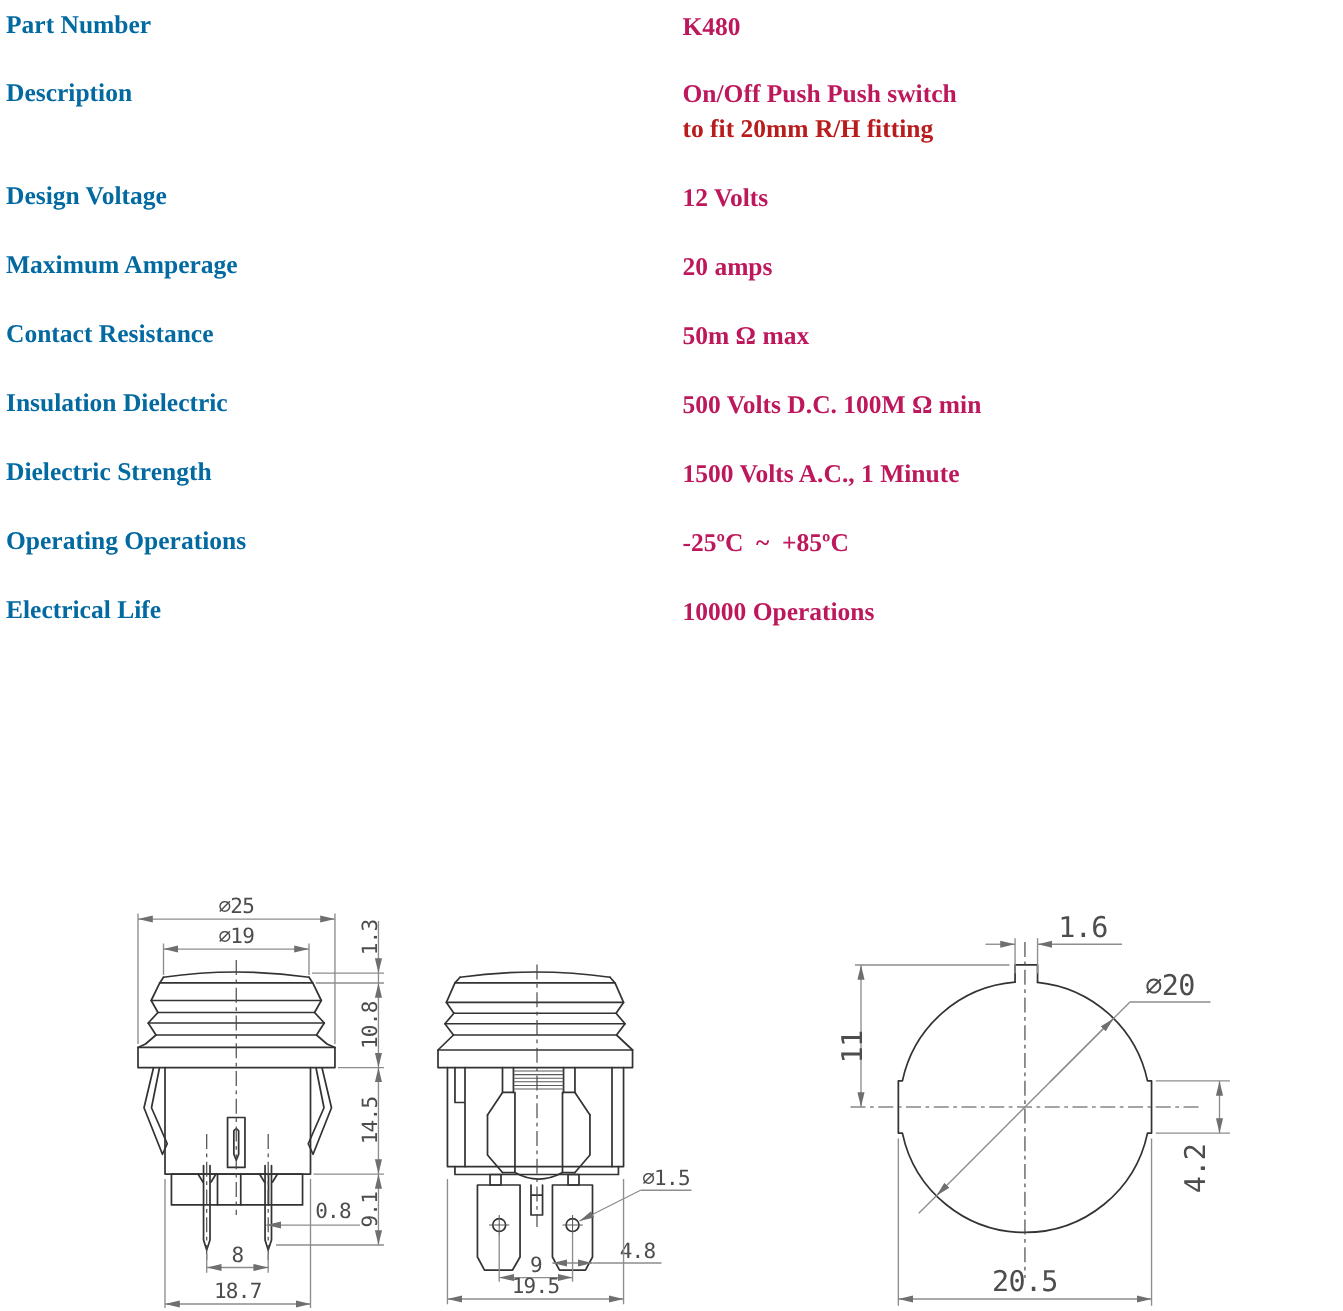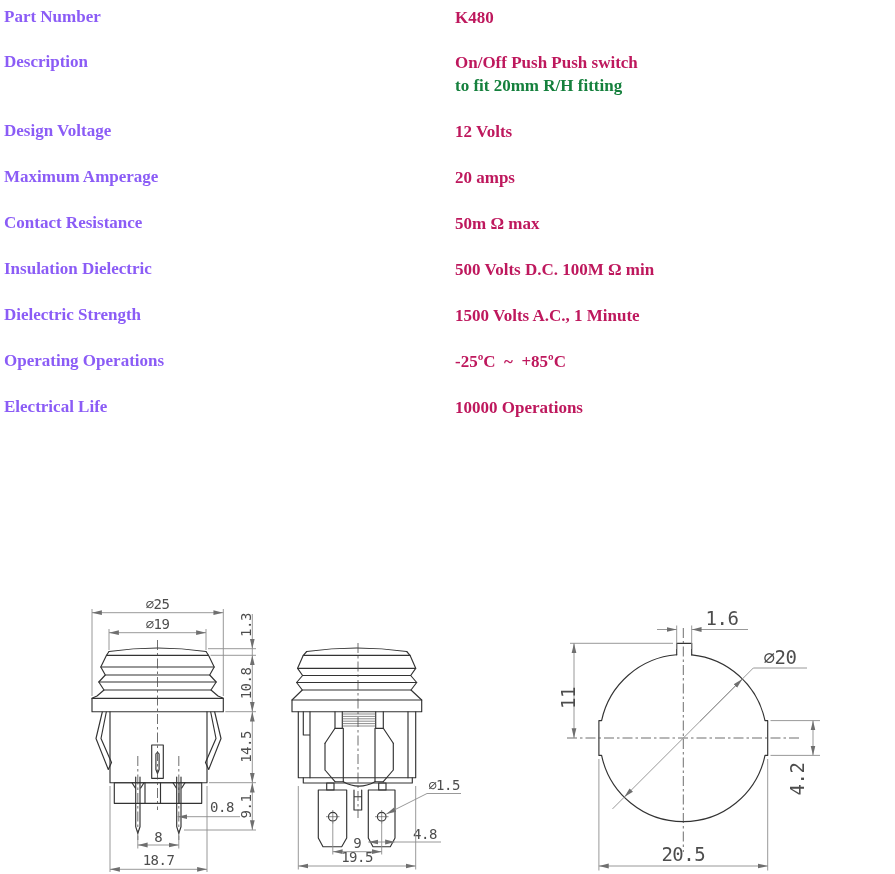--- a/index.html
+++ b/index.html
@@ -1,24 +1,24 @@
 <!DOCTYPE html>
 <html><head>
 <meta charset="utf-8">
 <style>
   html,body{margin:0;padding:0;background:#ffffff;}
   body{width:895px;height:874px;position:relative;overflow:hidden;
        font-family:"Liberation Serif",serif;}
   .spec-row{position:absolute;left:0;width:895px;}
   .spec-label{position:absolute;left:4px;top:0;font-weight:bold;font-size:17px;
-              line-height:22px;color:#8b5cf6;}
+              line-height:22px;color:#0369a1;}
   .spec-value{position:absolute;left:455px;top:0;font-weight:bold;font-size:17px;
               line-height:23px;color:#be185d;white-space:pre;}
   .spec-value2{position:absolute;left:455px;top:23px;font-weight:bold;font-size:17px;
-               line-height:23px;color:#15803d;white-space:pre;}
+               line-height:23px;color:#b91c1c;white-space:pre;}
   svg{position:absolute;left:0;top:0;}
   .obj{stroke:#333333;stroke-width:1.15;fill:none;stroke-linejoin:round;stroke-linecap:round;}
   .thin{stroke:#5a5a5a;stroke-width:0.7;fill:none;}
   .cl{stroke:#4a4a4a;stroke-width:0.8;fill:none;stroke-dasharray:10 3 2.5 3;}
   .dim{stroke:#8d8d8d;stroke-width:0.9;fill:none;}
   .dimtxt{fill:#4d4d4d;font-family:"DejaVu Sans Mono",monospace;font-size:14px;
           letter-spacing:-0.5px;text-anchor:middle;}
   .dimtxtL{fill:#4d4d4d;font-family:"DejaVu Sans Mono",monospace;font-size:19px;
            letter-spacing:-0.5px;text-anchor:middle;}
 </style>

